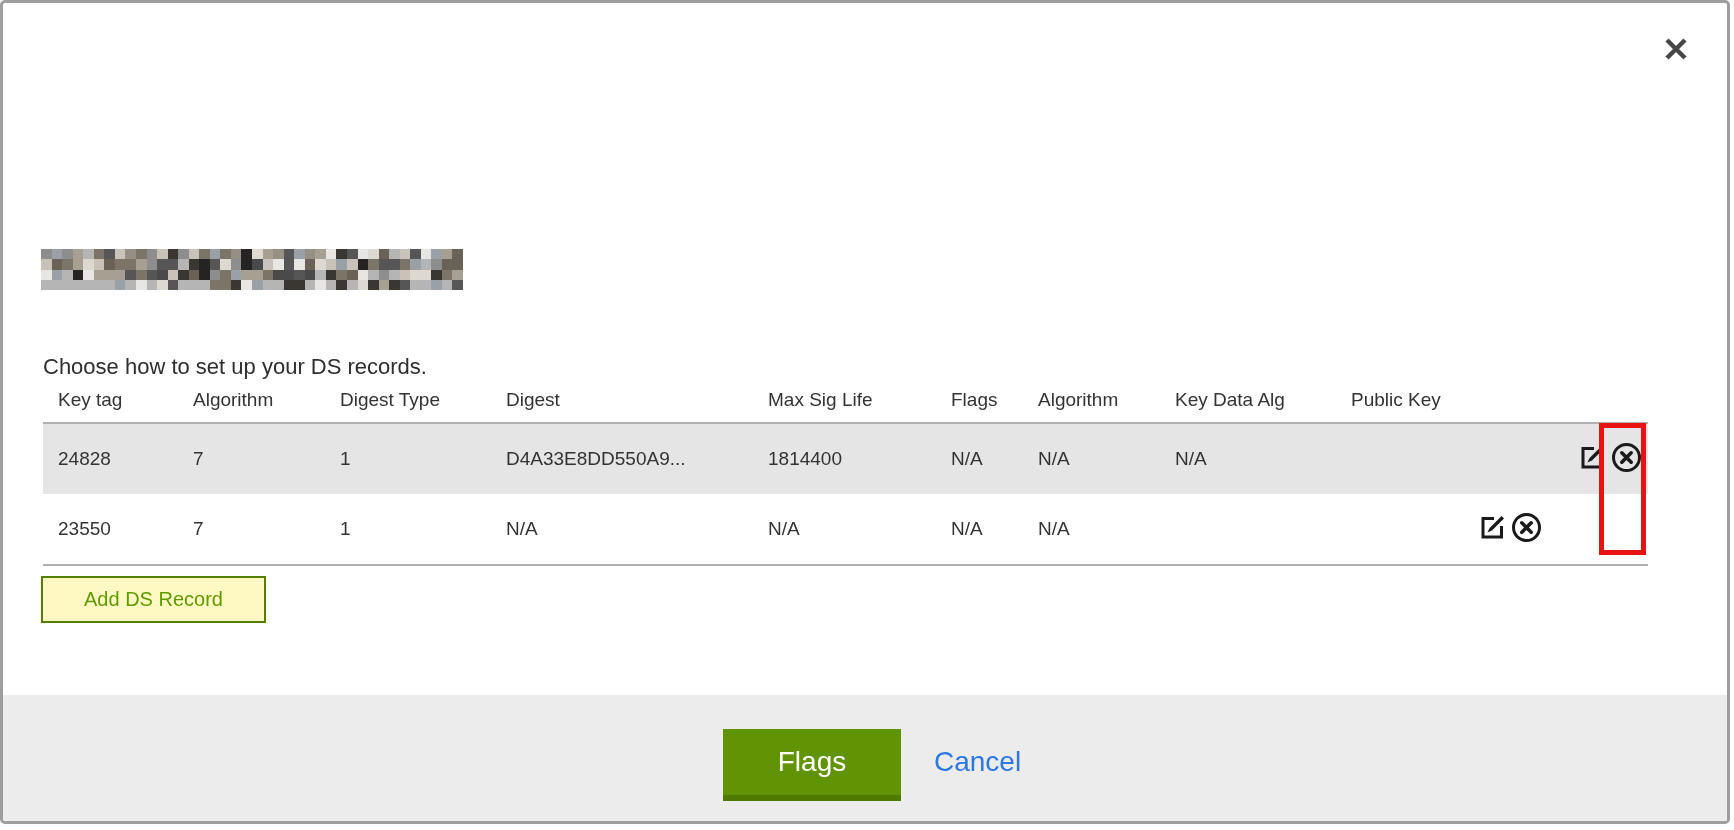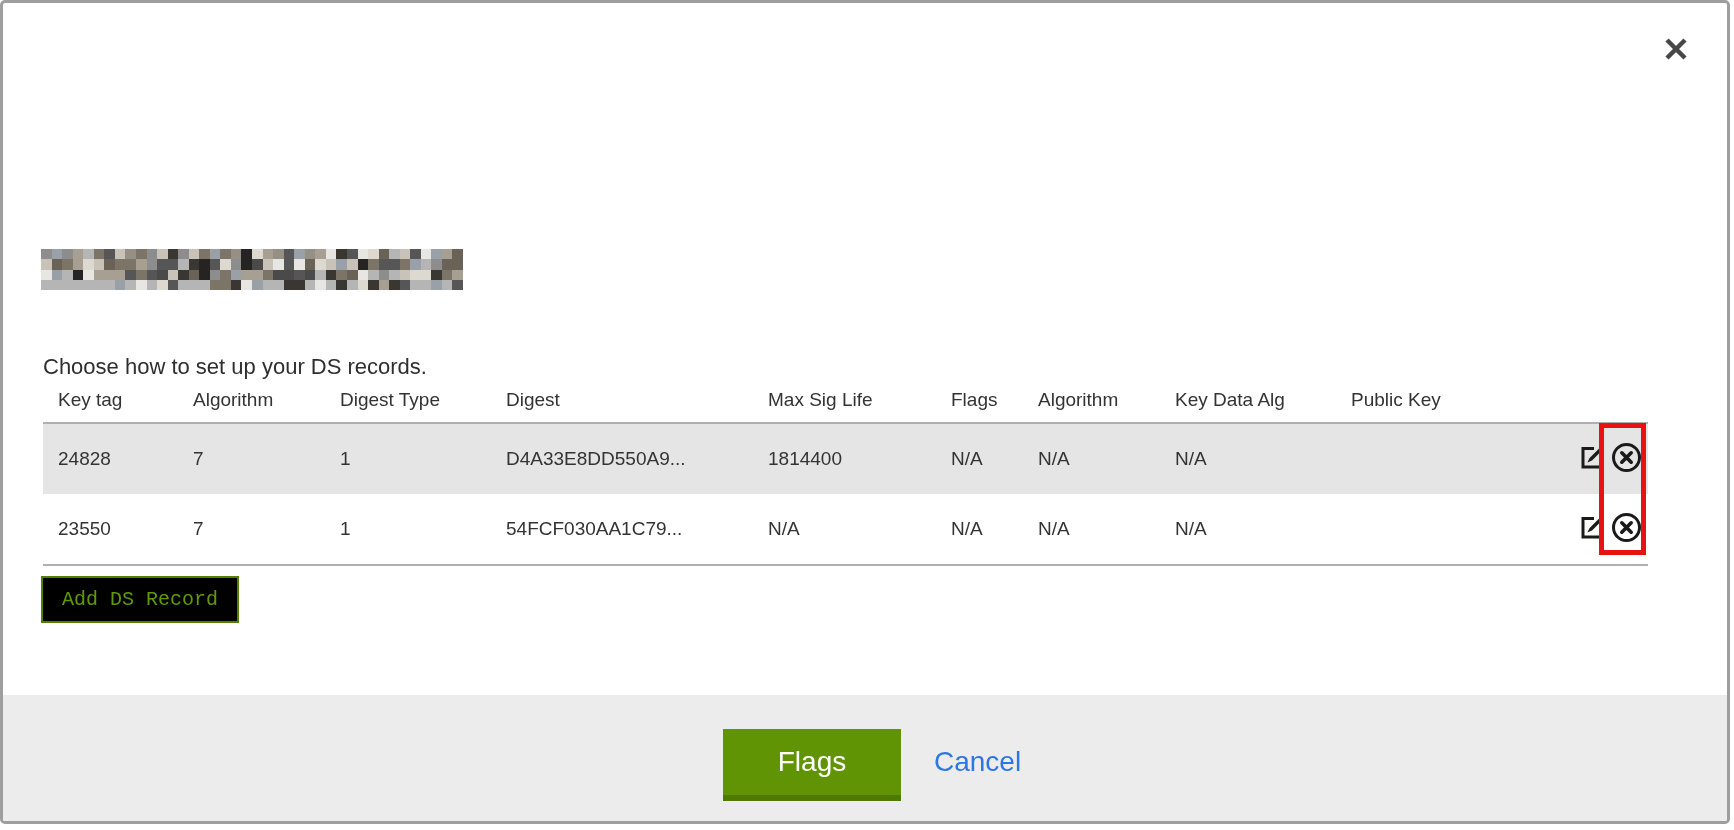--- a/index.html
+++ b/index.html
@@ -24,23 +24,23 @@
   .tbody{border-top:2px solid #b0b0b0;border-bottom:2px solid #b0b0b0;}
   .trow{height:70px;}
   .trow.row-odd{background:#e5e5e5;}
   .trow.row-even{background:#ffffff;}
   .cell{overflow:hidden;white-space:nowrap;}
   .actions{display:flex;justify-content:flex-end;align-items:center;gap:5px;padding-right:6px;}
   .icon-btn{border:none;background:transparent;padding:0;cursor:pointer;display:flex;align-items:center;}
   .red-highlight{position:absolute;left:1596px;top:420px;width:47px;height:132px;
     box-sizing:border-box;border:5px solid #e91212;pointer-events:none;}
   
-  .add-btn{position:absolute;left:38px;top:573px;height:47px;padding:0 19px;background:#000000;
+  .add-btn{position:absolute;left:38px;top:573px;height:47px;padding:0 41px;background:#fef9c3;
     border:2px solid #567f00;color:#5f9b00;font-size:20px;cursor:pointer;
-    font-family:Liberation Mono, monospace;}
+    font-family:Liberation Sans, sans-serif;}
   
   .footer{position:absolute;left:0;right:0;top:692px;bottom:0;background:#ececec;}
   .save-btn{position:absolute;left:720px;top:726px;width:178px;height:72px;background:#619404;
     border:none;border-bottom:6px solid #4e7a03;color:#fff;font-size:28px;cursor:pointer;
     font-family:"Liberation Sans","DejaVu Sans",sans-serif;}
   .cancel-link{position:absolute;left:910px;top:726px;height:66px;display:flex;align-items:center;
     color:#2b77e4;font-size:28px;text-decoration:none;cursor:pointer;margin-left:21px;}
 </style>
 </head>
 <body>
@@ -261,21 +261,20 @@
               <path d="M10.8 10.8 L20.2 20.2 M20.2 10.8 L10.8 20.2" stroke="#1a1a1a" stroke-width="3.6" stroke-linecap="round" fill="none"></path>
             </svg>
           </span>
         </button>
       </span>
     </div>
         <div class="grid-row trow row-even">
       <span class="cell">23550</span>
       <span class="cell">7</span>
       <span class="cell">1</span>
-      <span class="cell">54FCF030AA1C79...</span>
       <span class="cell">N/A</span>
       <span class="cell">N/A</span>
       <span class="cell">N/A</span>
       <span class="cell">N/A</span>
       <span class="cell"></span>
       <span class="actions">
         <button class="icon-btn" aria-label="Edit DS record">
           <span>
             <svg width="27" height="27" viewBox="0 0 27 27">
               <path d="M22.5 12 V23 H4 V4.5 H15" fill="none" stroke="#1a1a1a" stroke-width="3"></path>

